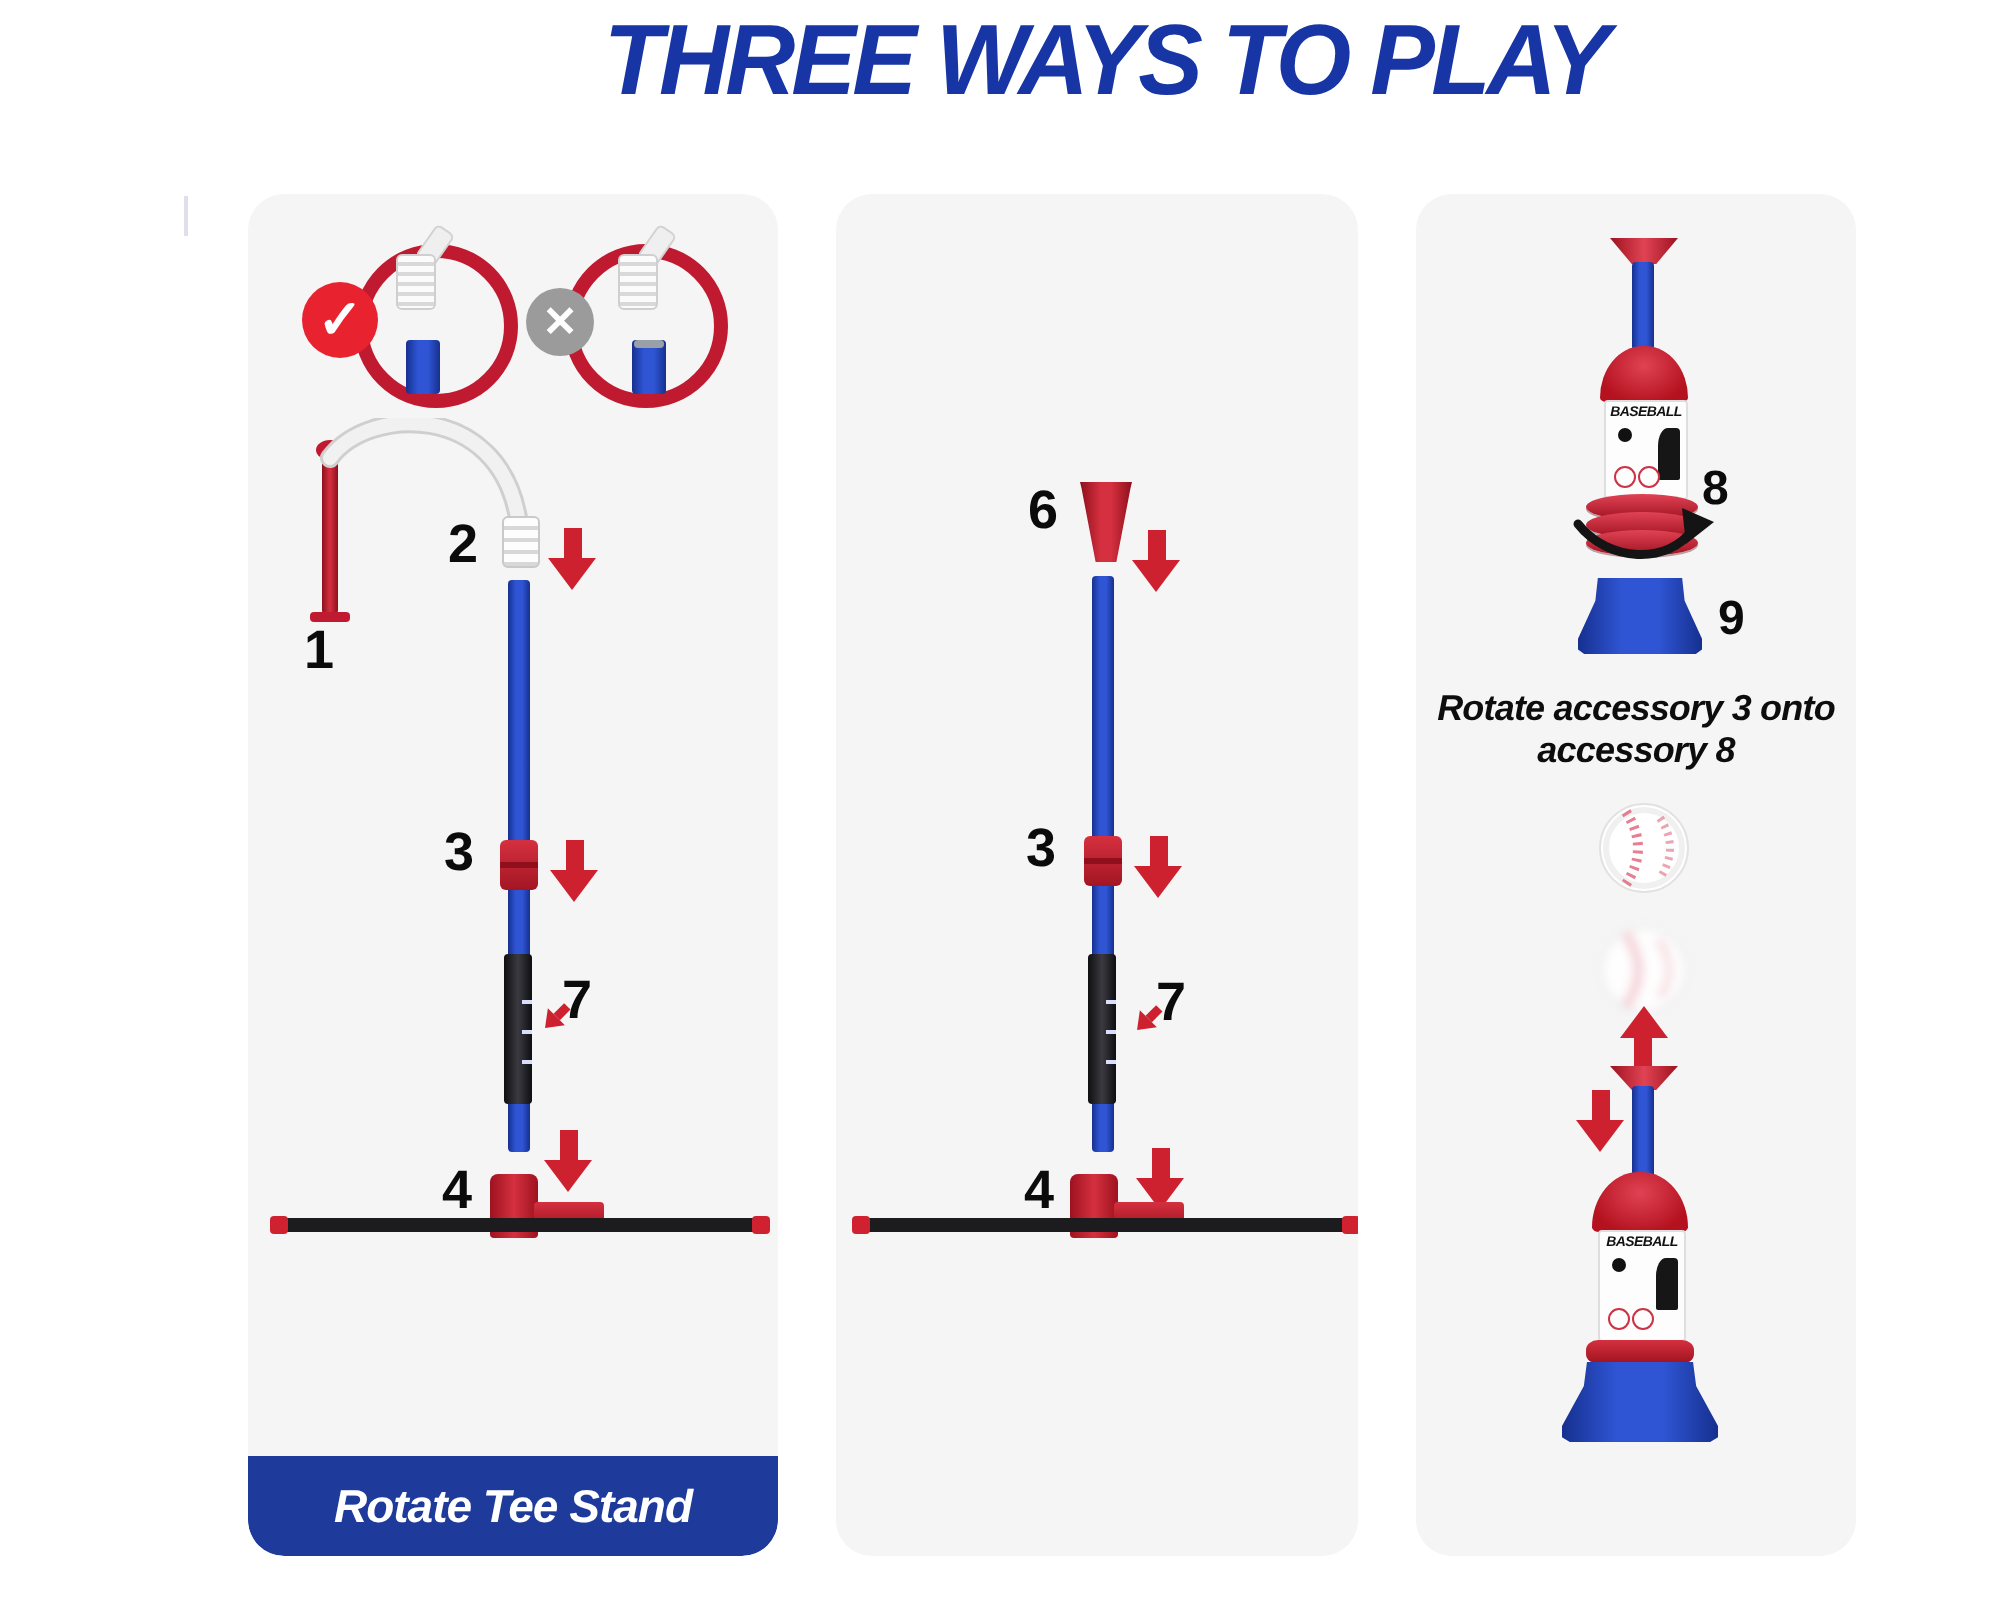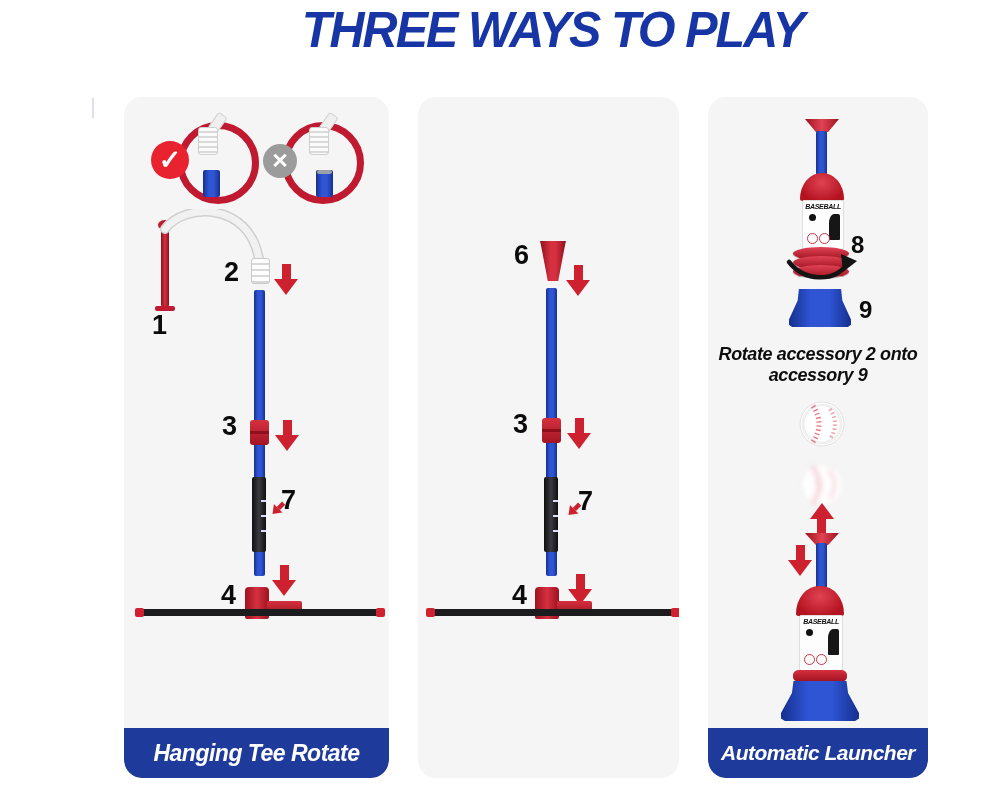--- a/index.html
+++ b/index.html
@@ -147,21 +147,21 @@
     <div class="arrD" style="left:148px;top:468px;">
         <span class="sh"></span>
         <span class="hd"></span>
       </div>
     <span class="num" style="left:97px;top:485px;">4</span>
     <div class="socket" style="left:121px;top:490px;"></div>
     <div class="armpiece" style="left:143px;top:504px;width:35px;"></div>
     <div class="crossbar" style="left:13px;top:512px;width:246px;"></div>
 
     <div class="bar">
-      <span>Hanging Tee Rotate</span>
+      <span>Rotate Tee Stand</span>
     </div>
   </section>
 
   <section class="panel p2">
 
     <div class="teecup" style="left:122px;top:144px;"></div>
     <span class="num" style="left:96px;top:145px;">6</span>
     <div class="arrD" style="left:148px;top:168px;">
         <span class="sh"></span>
         <span class="hd"></span>
@@ -214,22 +214,22 @@
     <svg class="abs" style="left:76px;top:152px;" width="76" height="36" viewBox="0 0 76 36">
       <path d="M 5 13 C 20 32, 50 34, 63 15" fill="none" stroke="#141414" stroke-width="4.5" stroke-linecap="round"></path>
       <polygon points="57,5 73,12 59,23" fill="#141414"></polygon>
     </svg>
     <span class="num sm" style="left:143px;top:134px;">8</span>
 
     <div class="cup9" style="left:81px;top:192px;width:62px;height:38px;"></div>
     <span class="num sm" style="left:151px;top:199px;">9</span>
 
     <div class="instr" style="top:247px;">
-      <div>Rotate accessory 2 onto</div>
-      <div>accessory 9</div>
+      <div>Rotate accessory 3 onto</div>
+      <div>accessory 8</div>
     </div>
 
     <div class="ballwrap" style="left:91px;top:304px;">
       <svg width="46" height="46" viewBox="0 0 46 46">
         <circle cx="23" cy="23" r="22" fill="#ffffff" stroke="#e2e2e2"></circle>
         <circle cx="23" cy="23" r="19" fill="none" stroke="#f0f0f0" stroke-width="3"></circle>
         <path d="M14 5 Q26 23 14 41" fill="none" stroke="#e0697e" stroke-width="5" stroke-dasharray="1.5 2.6" opacity=".85"></path>
         <path d="M31 8 Q41 23 31 38" fill="none" stroke="#e0697e" stroke-width="4" stroke-dasharray="1.5 2.6" opacity=".6"></path>
       </svg>
     </div>
@@ -255,17 +255,14 @@
     <div class="plabel" style="left:91px;top:518px;width:42px;height:54px;">
       <span class="txt">BASEBALL</span>
       <span class="sil"></span>
       <span class="dot"></span>
       <span class="r1"></span>
       <span class="r2"></span>
     </div>
     <div class="redring" style="left:85px;top:573px;width:54px;height:12px;"></div>
     <div class="cup9" style="left:73px;top:584px;width:78px;height:40px;"></div>
 
-    <div class="bar">
-      <span>Automatic Launcher</span>
-    </div>
   </section>
 </div>
 
 </body></html>

